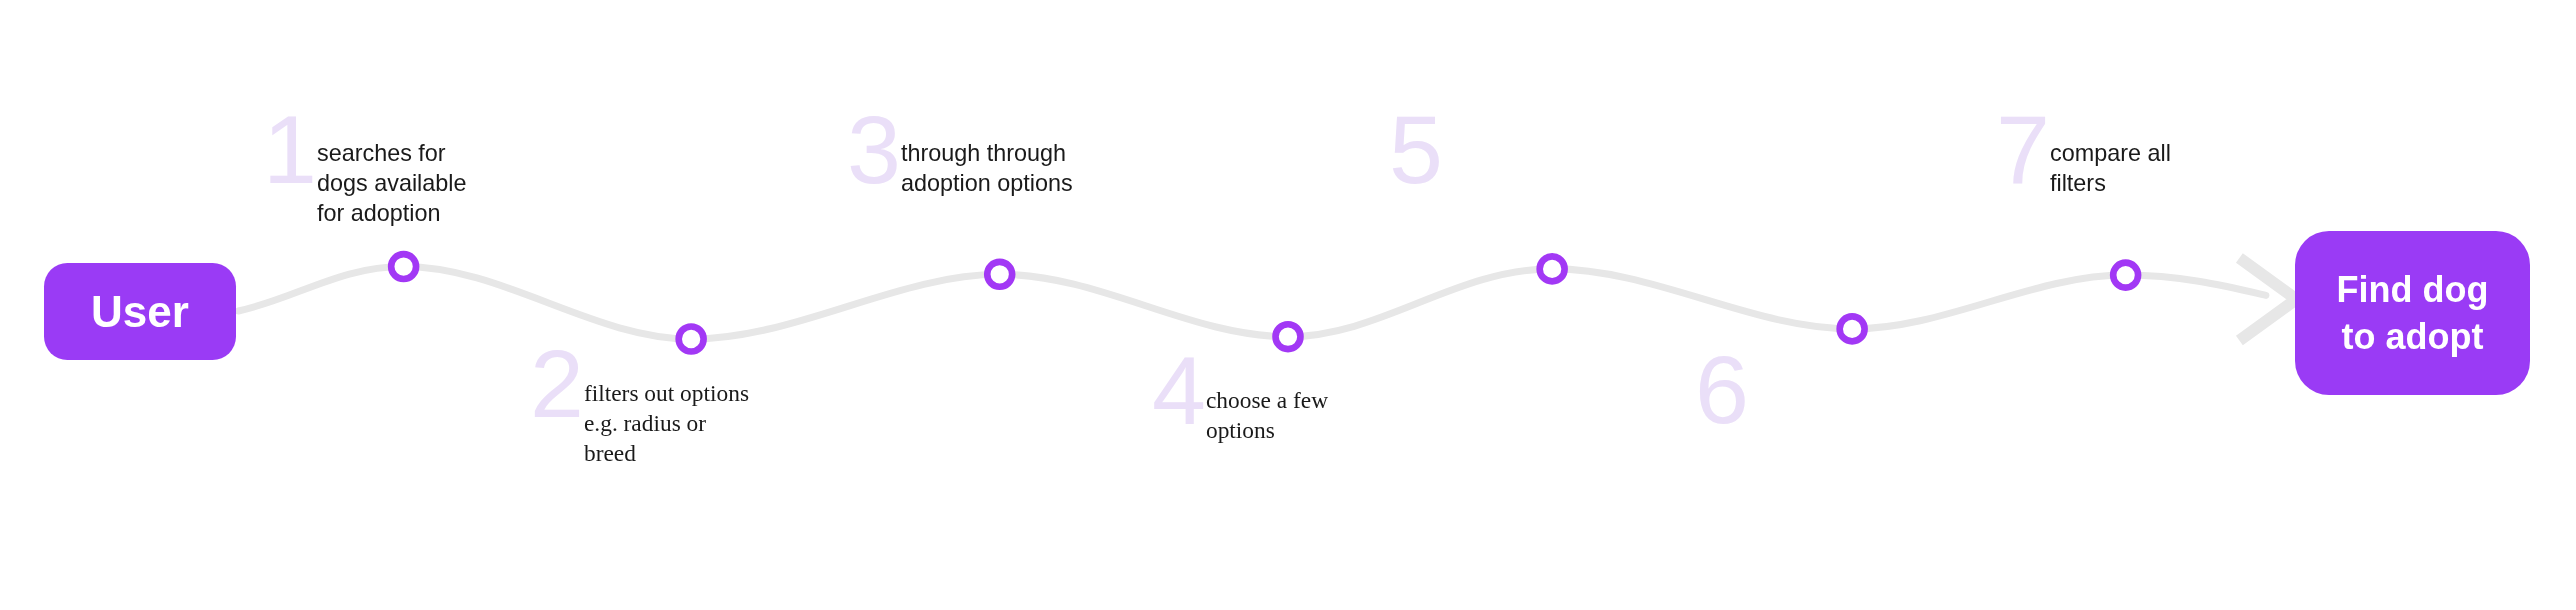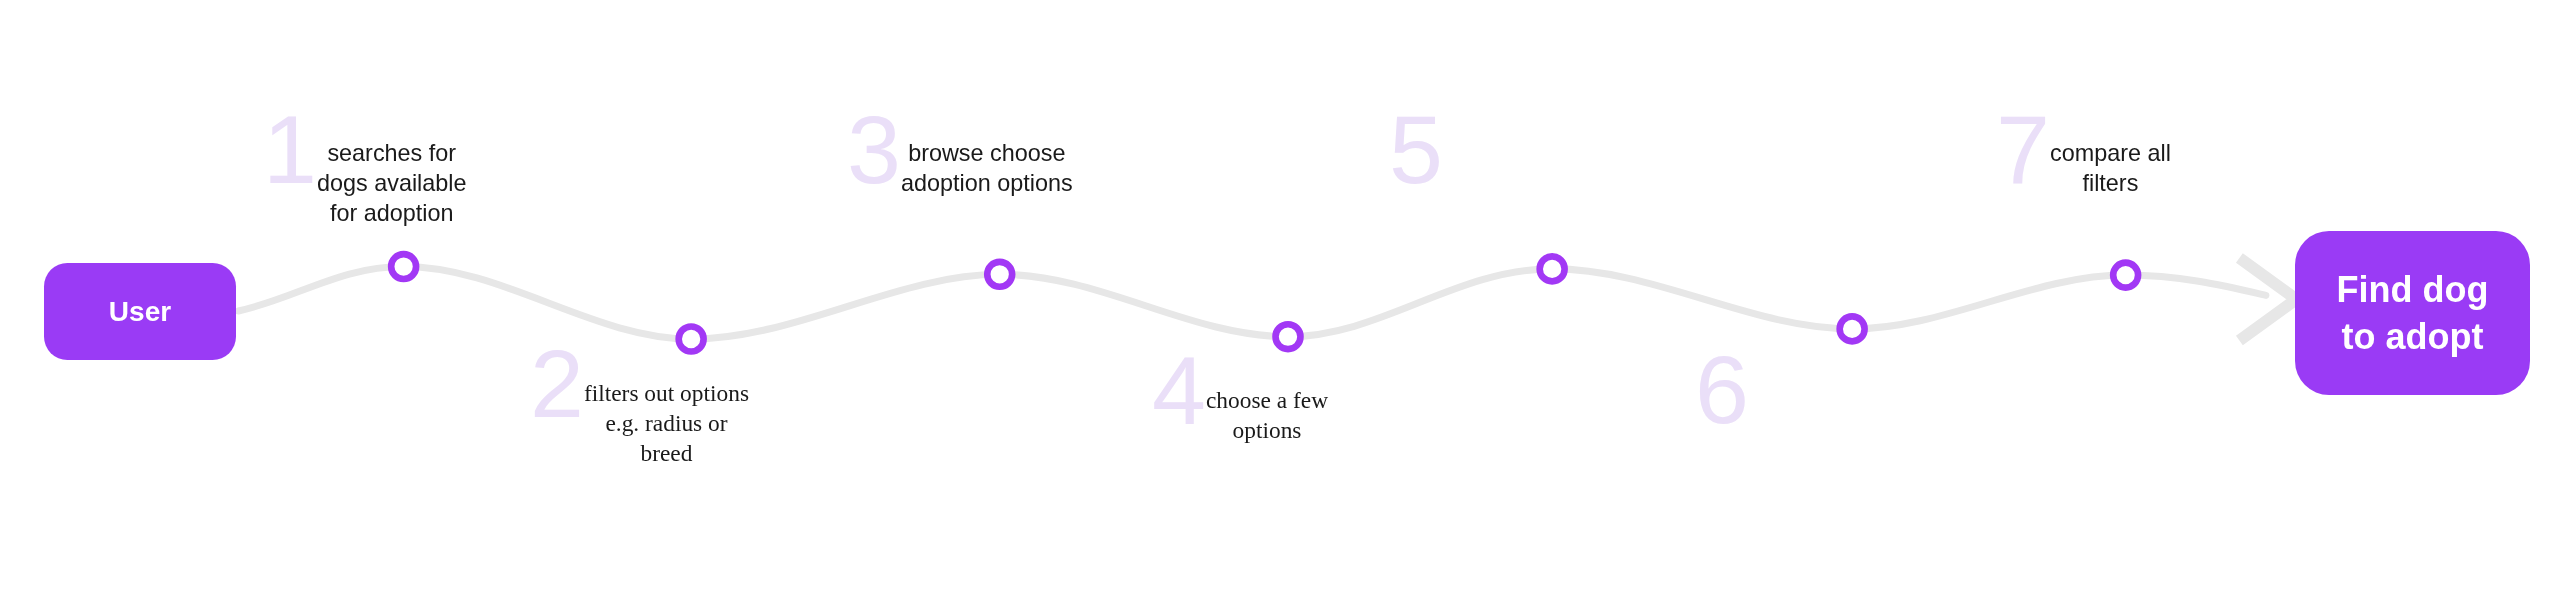--- a/index.html
+++ b/index.html
@@ -52,21 +52,21 @@
     justify-content: center;
     background: var(--box-purple);
     color: #FFFFFF;
     font-weight: 700;
     text-align: center;
   }
   .terminal.start {
     left: 44px; top: 263px;
     width: 192px; height: 97px;
     border-radius: 23.4px;
-    font-size: 28px;
+    font-size: 44px;
   }
   .terminal.end {
     left: 2295px; top: 231px;
     width: 235px; height: 164px;
     border-radius: 34px;
     font-size: 36px;
     line-height: 47px;
     white-space: pre-line;
   }
 
@@ -79,21 +79,21 @@
     font-size: 97px;
     line-height: 78px;
     font-weight: 500;
     color: var(--number-lavender);
   }
   .step .desc {
     margin-top: 26.5px;
     font-size: 23.4px;
     line-height: 30px;
     color: var(--text-black);
-    text-align: center;
+    text-align: left;
     white-space: pre-line;
   }
   .step.low .desc { margin-top: 33px; font-family: Liberation Serif, serif; }
 </style>
 </head>
 <body>
 
 <div class="canvas">
 
   <svg class="journey-svg" viewBox="0 0 3306 784">
@@ -129,21 +129,21 @@
 
   <div class="step low" style="left:530px; top:345px">
     <span class="num">2</span>
     <div class="desc">filters out options
 e.g. radius or
 breed</div>
   </div>
 
   <div class="step" style="left:847px; top:111px">
     <span class="num">3</span>
-    <div class="desc">browse choose
+    <div class="desc">through through
 adoption options</div>
   </div>
 
   <div class="step low" style="left:1152px; top:352px">
     <span class="num">4</span>
     <div class="desc">choose a few
 options</div>
   </div>
 
   <div class="step" style="left:1389px; top:111px">

